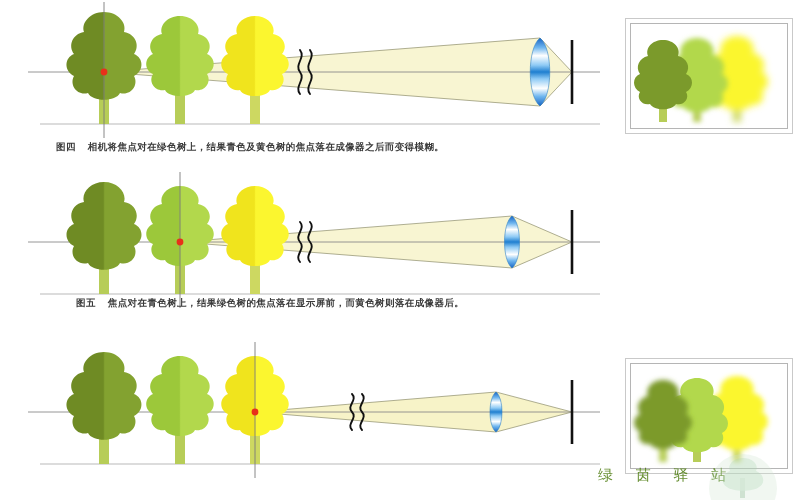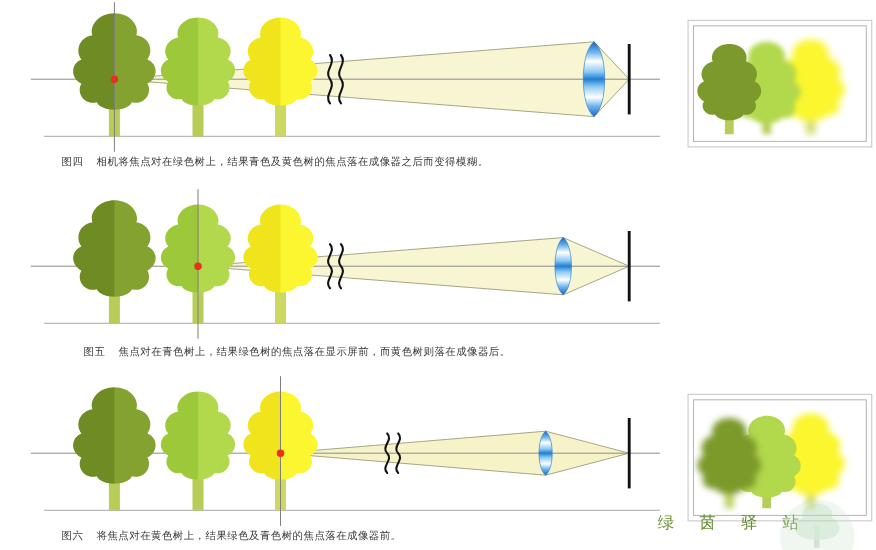--- a/index.html
+++ b/index.html
@@ -1,34 +1,34 @@
 <!DOCTYPE html>
 <html><head>
 <meta charset="utf-8">
 <style>
   html,body{margin:0;padding:0;background:#ffffff;}
   body{
     width:796px;height:500px;position:relative;overflow:hidden;
     font-family:"Liberation Sans","DejaVu Sans",sans-serif;
   }
-  .panel{position:absolute;left:0;width:772px;height:170px;}
+  .panel{position:absolute;left:0;width:772px;height:170px;font-weight:bold;}
   #panel-1{top:0;}
   #panel-2{top:170px;}
   #panel-3{top:340px;}
 
   .scene{position:absolute;left:0;top:0;width:620px;height:140px;}
   .svg-scene{position:absolute;left:0;top:0;}
 
   .caption{
     position:absolute;left:56px;width:560px;
     font-size:9.5px;color:#3a3a3a;letter-spacing:0.4px;
     white-space:nowrap;
   }
   #caption-1{top:141px;}
-  #caption-2{top:144px;padding-left:20px;}
+  #caption-2{top:127px;padding-left:20px;}
   #caption-3{top:141px;}
   .cap-label{margin-right:12px;}
 
   .preview{
     position:absolute;width:166px;height:114px;
     background:#ffffff;
     border:1px solid #c9c9c9;
     box-shadow:0 0 0 1px #ffffff inset;
   }
   .preview-inner{
@@ -319,23 +319,20 @@
         <path d="M352 54 C358 60 346 66 352 72 C358 78 346 84 352 90"></path>
         <path d="M362 54 C368 60 356 66 362 72 C368 78 356 84 362 90"></path>
       </g>
 
       <path d="M496 52 C504 58 504 86 496 92 C488 86 488 58 496 52 Z" fill="url(#lensg-3)" stroke="#2f7fc4" stroke-width="0.6"></path>
 
       <line x1="572" y1="40" x2="572" y2="104" stroke="#111111" stroke-width="2.6"></line>
     </svg>
   </div>
 
-  <div class="caption" id="caption-3">
-    <span class="cap-label">图六</span><span>将焦点对在黄色树上，结果绿色及青色树的焦点落在成像器前。</span>
-  </div>
 
 </div>
 
 <div class="watermark">绿 茵 驿 站</div>
 <svg class="wm-tree" viewBox="0 0 74 48">
   <circle cx="37" cy="36" r="34" fill="#cfe6d2" opacity="0.55"></circle>
   <rect x="34" y="26" width="5" height="20" fill="#a9ccac"></rect>
   <path d="M37 6 C47 6 53 13 50 19 C58 22 60 31 53 35 C47 40 27 40 21 35 C14 31 16 22 24 19 C21 13 27 6 37 6 Z" fill="#b5d9ba" opacity="0.8"></path>
 </svg>
 

